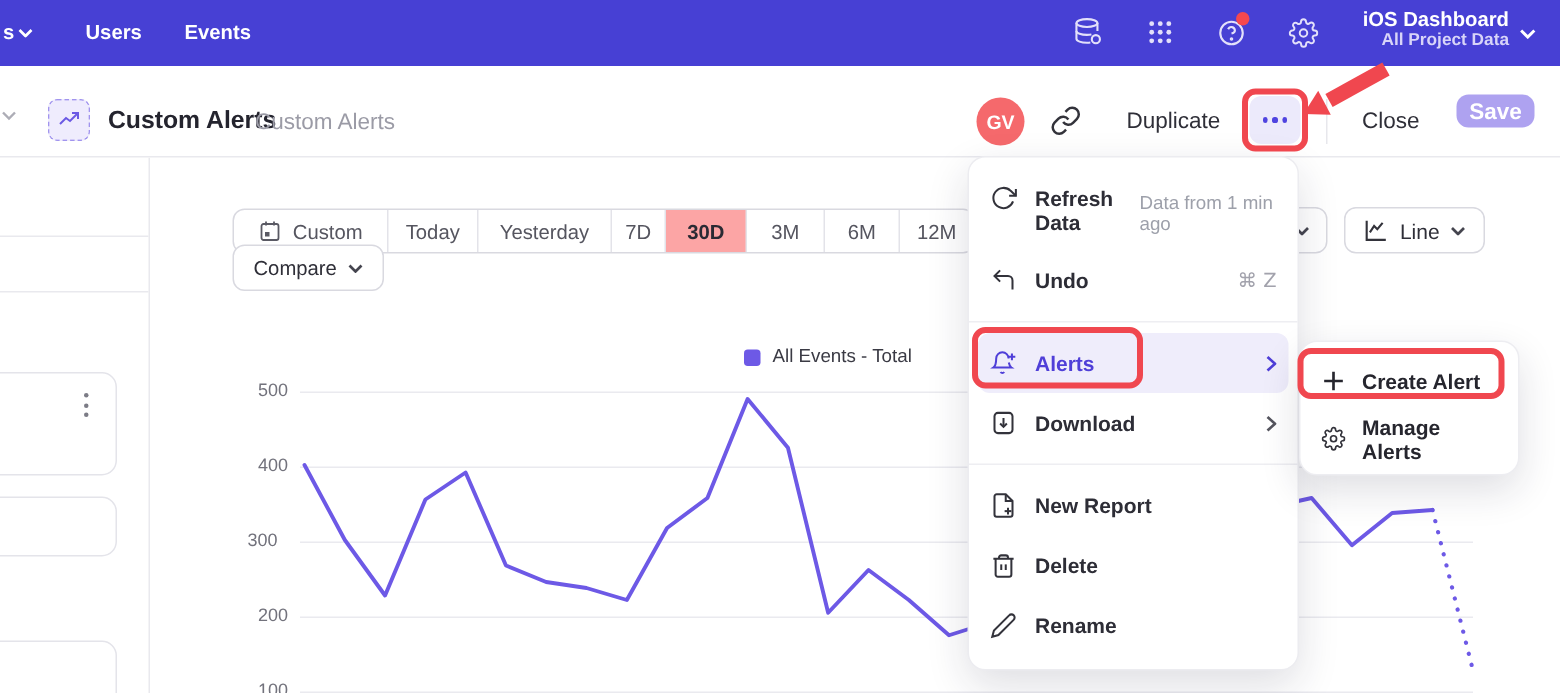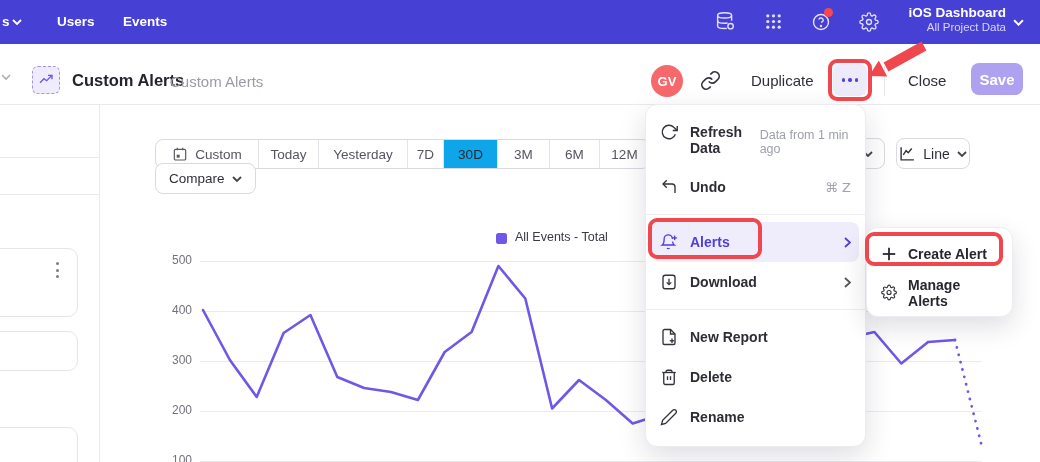--- a/index.html
+++ b/index.html
@@ -10,56 +10,56 @@
   
   .topnav{left:0;top:0;width:1040px;height:44px;background:#4740D4;z-index:10}
   .navtxt{color:#fff;font-size:13.5px;font-weight:600}
   .search{left:227px;top:5px;width:421px;height:33px;background:#413CBE;border:1px solid #7B75E2;
           border-radius:9px;display:flex;align-items:center;justify-content:center;gap:9px;
           color:#EFEDFF;font-size:13.5px;z-index:11}
   .shortcut{color:rgba(255,255,255,.55);font-family:"DejaVu Sans",sans-serif}
   .navicon{z-index:11;display:flex;align-items:center;justify-content:center}
   .proj{right:34px;top:5px;text-align:right;z-index:11;color:#fff}
   .proj .t1{font-size:13.5px;font-weight:700}
-  .proj .t2{font-size:11.5px;font-weight:400;color:#D8D4F8;margin-top:1px}
+  .proj .t2{font-size:11.5px;font-weight:700;color:#D8D4F8;margin-top:1px}
 
   
   .header{left:0;top:44px;width:1040px;height:61px;background:#fff;border-bottom:1px solid #E9E9EE;z-index:5}
   .report-badge{left:32px;top:66px;width:28px;height:28px;background:#EFECFD;border:1.5px dashed #A194EE;
                 border-radius:6px;display:flex;align-items:center;justify-content:center;z-index:6}
   .title{left:72px;top:71px;font-size:16.5px;font-weight:700;color:#24242E;z-index:6}
   .crumb{left:170px;top:73px;font-size:15px;color:#9B9BA6;z-index:6}
   .avatar{left:651px;top:65px;width:32px;height:32px;border-radius:50%;background:#F5696C;color:#fff;
           font-size:13px;font-weight:700;display:flex;align-items:center;justify-content:center;z-index:6}
   .hbtn{font-size:15px;font-weight:500;color:#2F2F38;z-index:6}
   .dots-btn{left:833px;top:64px;width:34px;height:32px;background:#ECEAFB;border-radius:8px;
             display:flex;align-items:center;justify-content:center;gap:3px;z-index:6}
   .dots-btn i{width:3.5px;height:3.5px;border-radius:50%;background:#4F44E0}
   .hdiv{left:884px;top:66px;width:1px;height:30px;background:#E7E7EC;z-index:6}
-  .save-btn{left:971px;top:63px;width:52px;height:32px;background:#AEA2F0;border:none;border-radius:8px;
+  .save-btn{left:971px;top:63px;width:52px;height:22px;background:#AEA2F0;border:none;border-radius:8px;
             color:#fff;font-size:15px;font-weight:600;display:flex;align-items:center;justify-content:center;z-index:6}
 
   
   .vline{left:99px;top:105px;width:1px;height:357px;background:#E9E9EE;z-index:2}
   .lrow{left:0;width:99px;height:1px;background:#E9E9EE;z-index:2}
   .lcard{left:-22px;width:100px;background:#fff;border:1px solid #E4E4EA;border-radius:10px;z-index:2}
   .kebab{left:52px;top:258px;display:flex;flex-direction:column;gap:3.5px;z-index:3;padding:4px;cursor:pointer}
   .kebab i{width:3px;height:3px;border-radius:50%;background:#7C7C86}
 
   
   .seg{left:155px;top:139px;height:30px;display:flex;background:#fff;border:1px solid #D9D9E0;
        border-radius:8px;overflow:hidden;z-index:3;font-size:13.5px;color:#55555F}
   .seg-item{display:flex;align-items:center;justify-content:center;gap:7px;border-right:1px solid #E3E3E9;height:100%}
   .seg-item:last-child{border-right:none}
-  .seg-item.sel{background:#0ea5e9;font-weight:400;color:#2A2A33}
+  .seg-item.sel{background:#fca5a5;font-weight:700;color:#2A2A33}
   .pillbtn{height:31px;background:#fff;border:1px solid #D9D9E0;border-radius:8px;display:flex;
            align-items:center;justify-content:center;gap:7px;font-size:13.5px;font-weight:500;color:#2F2F38;z-index:3}
   .compare{left:155px;top:163px;padding:12px 13px}
   .hidden-btn{left:840px;top:138px;width:45px;z-index:3}
-  .line-btn{left:896px;top:138px;width:74px;font-size:14px}
+  .line-btn{left:896px;top:138px;width:94px;font-size:14px}
 
   
   .gridline{position:absolute;left:200px;width:782px;height:1px;background:#EAEAEF}
   .ytick{position:absolute;left:158px;width:34px;text-align:right;font-size:12px;color:#72727C}
   #grid-layer{left:0;top:0;width:1040px;height:462px;z-index:1;pointer-events:none}
   #chart-svg{left:0;top:0;z-index:1;pointer-events:none}
   .legend{left:496px;top:230px;display:flex;align-items:flex-end;gap:8px;font-size:12.5px;color:#3A3A44;z-index:3;cursor:pointer}
   .legend .sw{width:11px;height:11px;border-radius:2.5px}
 
   
@@ -87,21 +87,21 @@
 <body>
 
 <div class="canvas">
 
   <div class="abs" id="grid-layer">
       <div class="gridline" style="top: 260.5px;"></div>
       <div class="ytick" style="top: 253px;">500</div>
       <div class="gridline" style="top: 310.5px;"></div>
       <div class="ytick" style="top: 303px;">400</div>
       <div class="gridline" style="top: 360.5px;"></div>
-      <div class="ytick" style="top: 353px;">300</div>
+      <div class="ytick" style="top: 353px; text-align: center;">300</div>
       <div class="gridline" style="top: 410.5px;"></div>
       <div class="ytick" style="top: 403px;">200</div>
       <div class="gridline" style="top: 460.5px;"></div>
       <div class="ytick" style="top: 453px;">100</div>
     </div>
   <svg class="abs" id="chart-svg" width="1040" height="462">
       <polyline points="203.0,310.0 229.9,360.0 256.7,397.0 283.6,333.0 310.4,315.0 337.3,377.0 364.1,388.0 391.0,392.0 417.9,400.0 444.7,352.0 471.6,332.0 498.4,266.0 525.3,298.5 552.1,408.5 579.0,380.0 605.9,400.0 632.7,423.5 659.6,415.0 686.4,406.0 713.3,388.5 740.1,398.5 767.0,378.5 793.9,391.0 820.7,366.0 847.6,338.0 874.4,332.0 901.3,363.5 928.1,342.0 955.0,340.0" fill="none" stroke="#6D59E6" stroke-width="2.6" stroke-linejoin="round" stroke-linecap="round"></polyline>
       <line x1="955" y1="340" x2="982" y2="447" stroke="#6D59E6" stroke-width="2.8" stroke-dasharray="0.1 7.5" stroke-linecap="round"></line>
     </svg>
 

